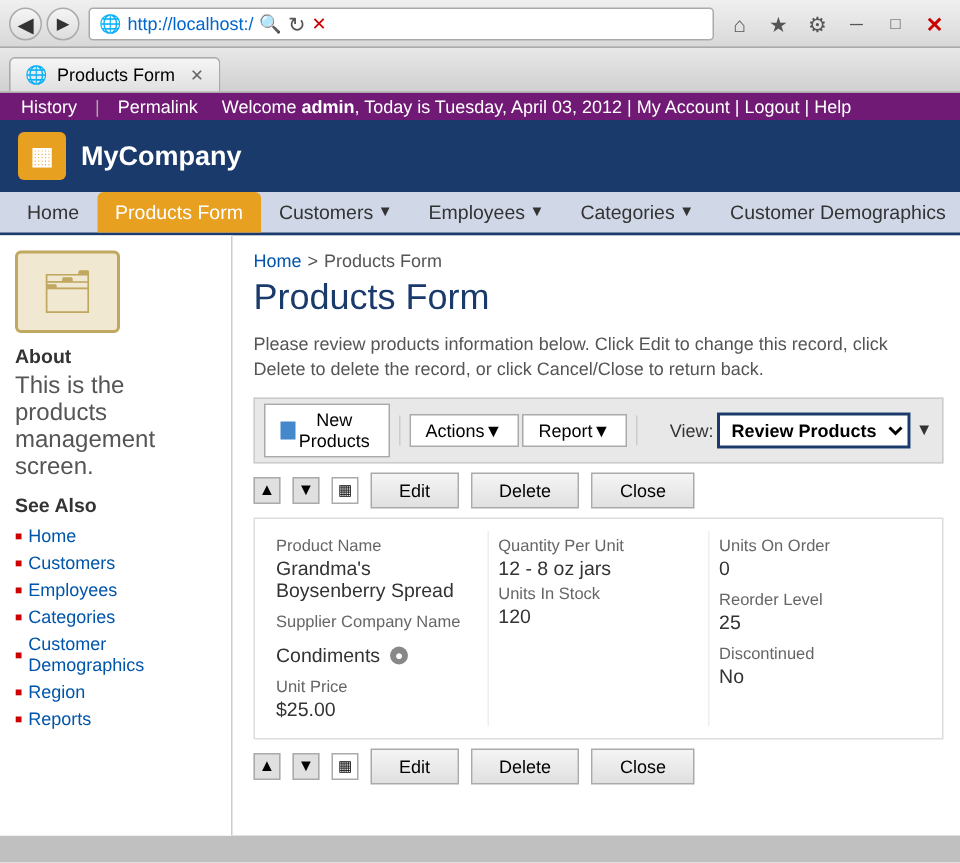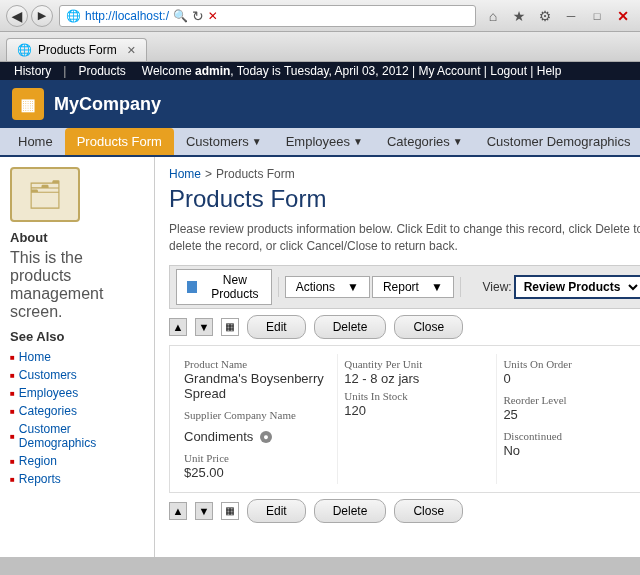--- a/index.html
+++ b/index.html
@@ -46,38 +46,38 @@
 
     
     .main-content { flex: 1; padding: 10px 14px; }
     .breadcrumb { font-size: 12px; color: #555; margin-bottom: 4px; display: flex; align-items: center; gap: 4px; }
     .breadcrumb a { color: #0055aa; text-decoration: none; }
     .page-title { font-size: 24px; color: #1a3a6b; font-weight: normal; margin-bottom: 8px; }
     .page-description { font-size: 12px; color: #555; margin-bottom: 10px; line-height: 1.4; }
 
     
     .toolbar { display: flex; align-items: center; gap: 2px; background: #e8e8e8; border: 1px solid #ccc; padding: 3px 6px; margin-bottom: 6px; }
-    .toolbar-btn { padding: 3px 10px; font-size: 12px; background: white; border: 1px solid #aaa; cursor: pointer; display: flex; align-items: center; gap: 12px; }
+    .toolbar-btn { padding: 3px 10px; font-size: 12px; background: white; border: 1px solid #aaa; cursor: pointer; display: flex; align-items: center; gap: 0; }
     .toolbar-sep { width: 1px; height: 20px; background: #ccc; margin: 0 4px; }
     .view-label { font-size: 12px; color: #333; margin-left: 16px; }
     .view-select { padding: 2px 4px; font-size: 12px; border: 2px solid #1a3a6b; background: white; font-weight: bold; cursor: pointer; }
     .nav-arrow { width: 18px; height: 18px; background: #e0e0e0; border: 1px solid #aaa; display: flex; align-items: center; justify-content: center; cursor: pointer; font-size: 11px; }
     .nav-grid-icon { width: 18px; height: 18px; background: white; border: 1px solid #aaa; display: flex; align-items: center; justify-content: center; cursor: pointer; font-size: 10px; }
-    .action-btn { padding: 4px 18px; font-size: 12px; background: linear-gradient(to bottom, #f5f5f5, #e0e0e0); border: 1px solid #aaa; cursor: pointer; border-radius: 10px; }
+    .action-btn { padding: 4px 18px; font-size: 12px; background: linear-gradient(to bottom, #f5f5f5, #e0e0e0); border: 1px solid #aaa; cursor: pointer; border-radius: 0; }
     .btns-row { display: flex; gap: 8px; align-items: center; margin-bottom: 6px; }
 
     
     .record-container { border: 1px solid #ddd; padding: 8px; margin-bottom: 6px; }
     .record-grid { display: grid; grid-template-columns: 1fr 1fr 1fr; gap: 0; }
     .record-cell { padding: 4px 6px; vertical-align: top; }
-    .field-label { font-size: 11px; color: #666; margin-bottom: 1px; font-family: Liberation Serif, serif; }
+    .field-label { font-size: 11px; color: #666; margin-bottom: 1px; }
     .field-value { font-size: 13px; color: #333; }
     .edit-icon { display: inline-block; width: 12px; height: 12px; background: #888; border-radius: 50%; cursor: pointer; font-size: 9px; color: white; text-align: center; line-height: 12px; vertical-align: middle; margin-left: 3px; }
 
-    .combined-bar { background: #0f172a; display: flex; align-items: center; padding: 2px 8px; }
+    .combined-bar { background: #701a75; display: flex; align-items: center; padding: 2px 8px; }
     .combined-bar .history-links { display: flex; gap: 0; align-items: center; color: white; font-size: 12px; }
     .combined-bar .history-links span { padding: 0 6px; cursor: pointer; }
     .combined-bar .divider { color: #aaa; }
     .combined-bar .welcome { color: white; font-size: 12px; margin-left: 10px; flex: 1; }
     .combined-bar .welcome b { font-weight: bold; }
   </style>
 </head>
 <body>
 
 <div>
@@ -109,21 +109,21 @@
       <span class="tab-favicon">🌐</span>
       <span>Products Form</span>
       <span class="tab-close">✕</span>
     </div>
   </div>
 
   <div class="combined-bar">
     <div class="history-links">
       <span>History</span>
       <span class="divider">|</span>
-      <span>Products</span>
+      <span>Permalink</span>
     </div>
     <div class="welcome">
       <span>Welcome </span><b>admin</b><span>, Today is Tuesday, April 03, 2012 | </span><span style="cursor:pointer;">My Account</span> | <span style="cursor:pointer;">Logout</span> | <span style="cursor:pointer;">Help</span>
     </div>
   </div>
 </div>
 
 <div class="app-header">
   <div class="app-logo">
     <span style="font-size:16px;">▦</span>

